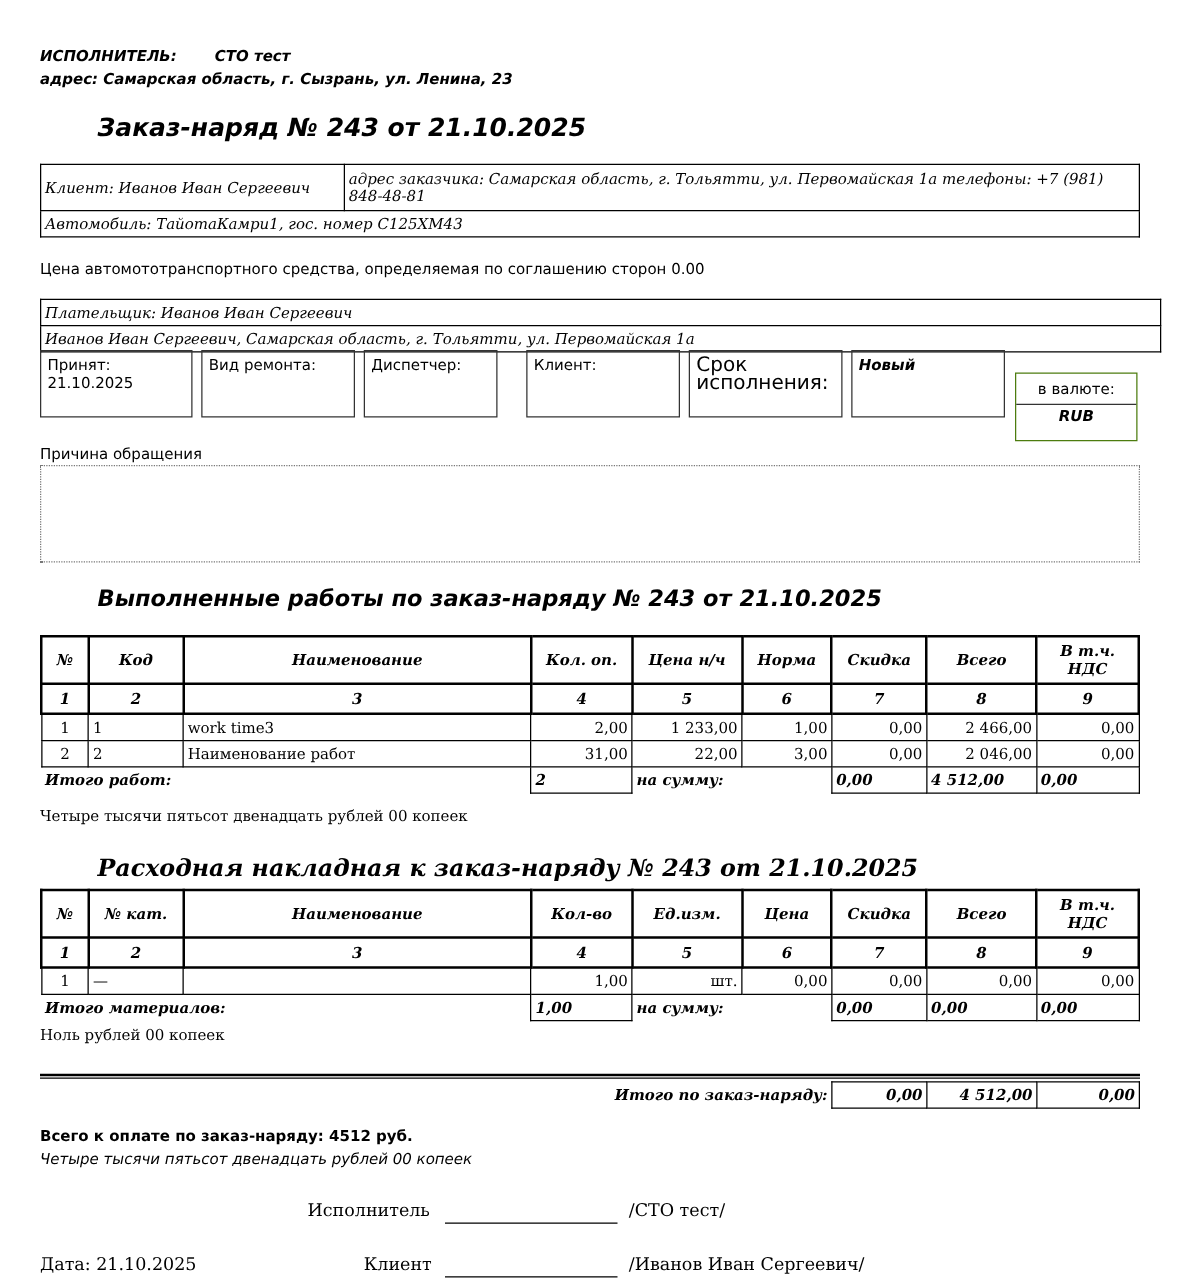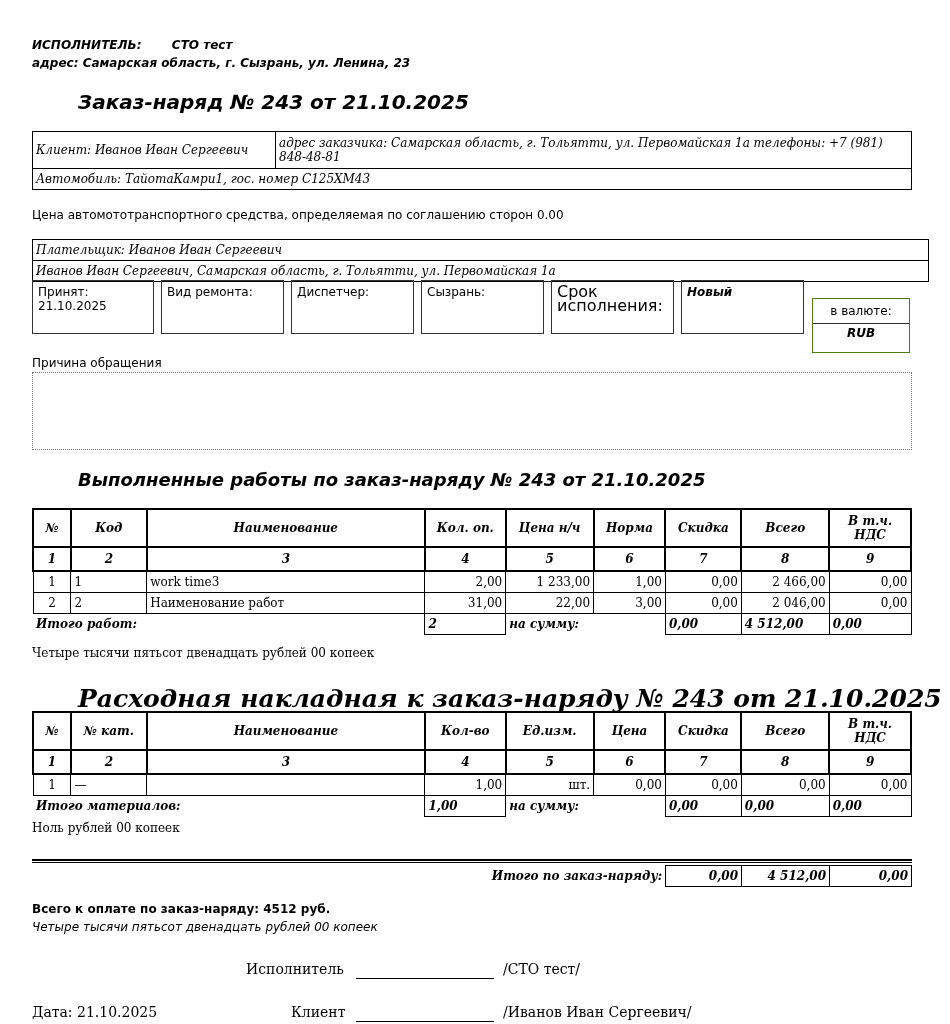--- a/index.html
+++ b/index.html
@@ -72,25 +72,25 @@
 </tbody>
   </table>
 
 <div class="small-box" style="left:32px; width:122px;">
   <div>Принят:</div>
   <div>21.10.2025</div>
 </div>
 <div class="small-box" style="left:161px; width:123px;">
   <div>Вид ремонта:</div>
 </div>
-<div class="small-box" style="left:291px; width:123px;">
+<div class="small-box" style="left:291px; width:107px;">
   <div>Диспетчер:</div>
 </div>
 <div class="small-box" style="left:421px; width:123px;">
-  <div>Сызрань:</div>
+  <div>Клиент:</div>
 </div>
 <div class="small-box" style="left:551px; width:123px; font-size:16px;">
   <div>Срок исполнения:</div>
 </div>
 <div class="small-box" style="left:681px; width:123px; font-weight:bold; font-style:italic;">
   <div>Новый</div>
 </div>
 <div class="curr-box">
   <div class="curr-top">в валюте:</div>
   <div class="curr-bot">RUB</div>
@@ -162,21 +162,21 @@
     <td class="boxed">2</td>
     <td colspan="2">на сумму:</td>
     <td class="boxed">0,00</td>
     <td class="boxed">4 512,00</td>
     <td class="boxed">0,00</td>
   </tr>
 </tbody>
   </table>
 <div class="abs words" style="top:646px;">Четыре тысячи пятьсот двенадцать рублей 00 копеек</div>
 
-<div class="abs sec-title serif" style="left:78px; top:684px; font-size:25px;">Расходная накладная к заказ-наряду № 243 от 21.10.2025</div>
+<div class="abs sec-title serif" style="left:78px; top:684px; font-size:19px;">Расходная накладная к заказ-наряду № 243 от 21.10.2025</div>
 <table class="grid" style="top:711px;">
   <colgroup>
     <col style="width:38px">
       <col style="width:76px">
       <col style="width:279px">
       <col style="width:81px">
       <col style="width:88px">
       <col style="width:72px">
       <col style="width:76px">
       <col style="width:88px">

